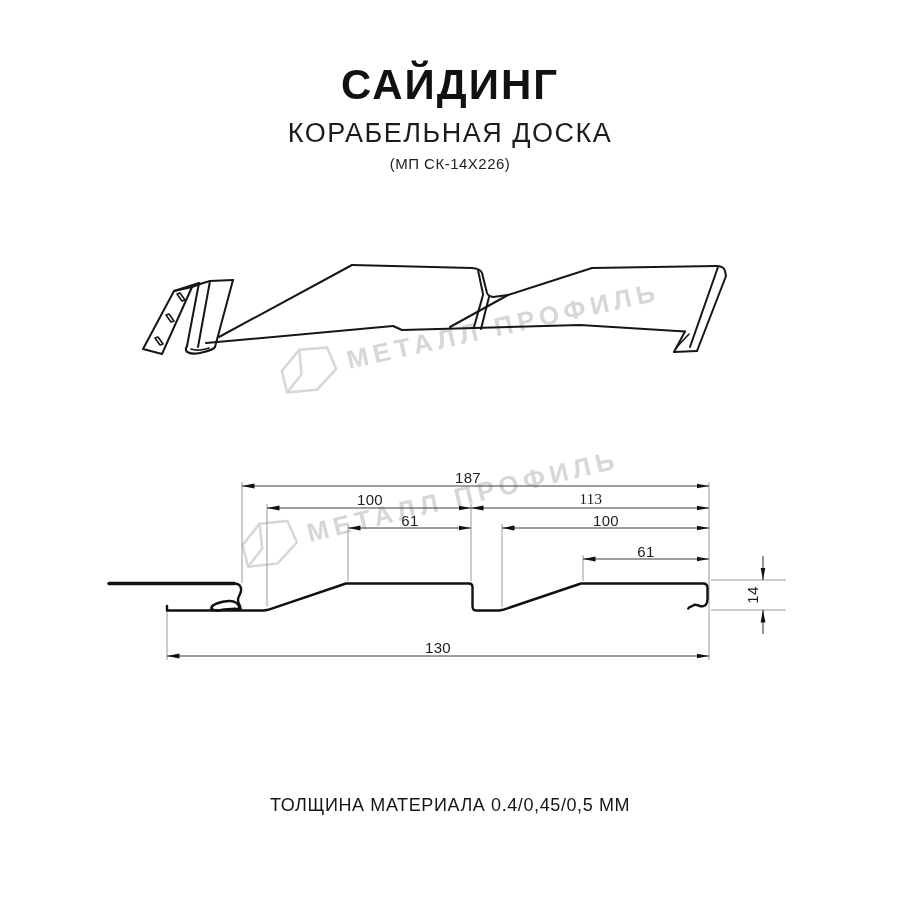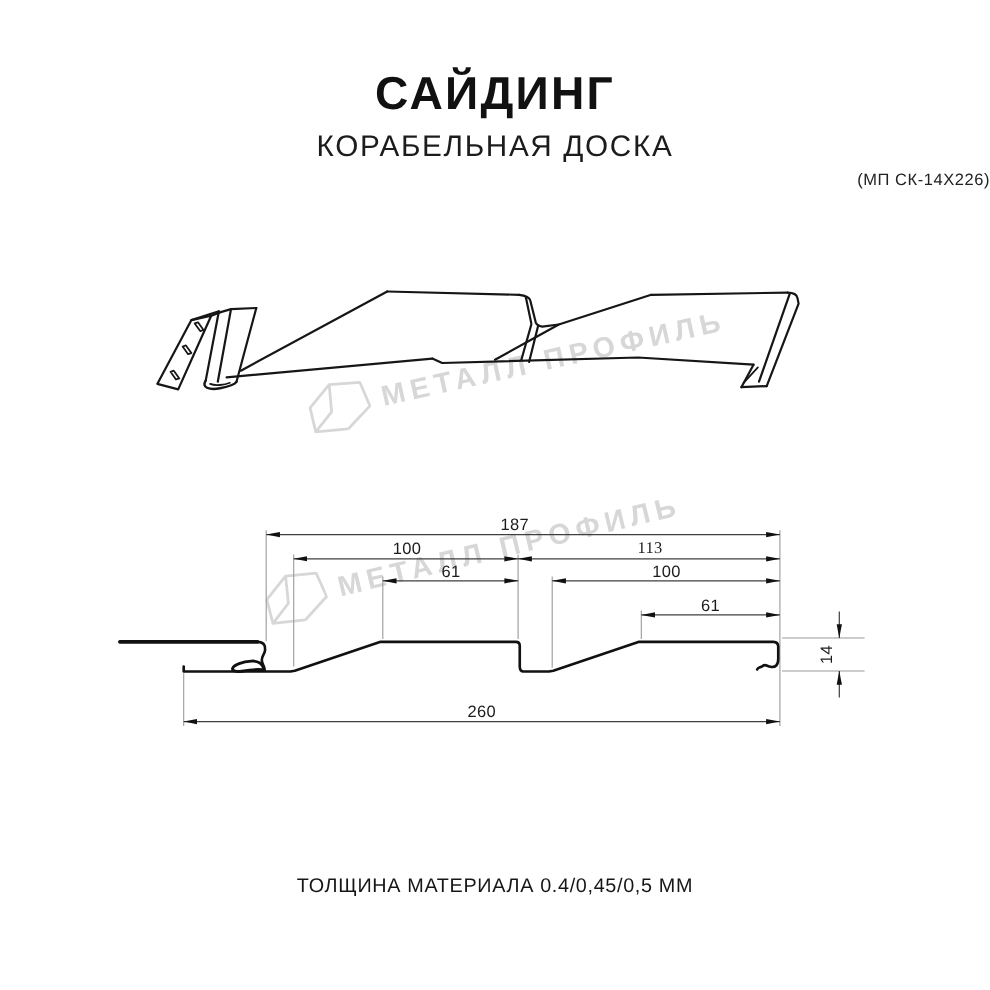--- a/index.html
+++ b/index.html
@@ -11,21 +11,21 @@
 
   
   .header{position:absolute;left:0;top:62px;width:900px;text-align:center;z-index:4;}
   .title{
     font-size:42px;font-weight:700;letter-spacing:2px;color:#111;line-height:1.1;
   }
   .subtitle{
     margin-top:10px;font-size:27px;font-weight:500;letter-spacing:1.5px;color:#1c1c1c;
   }
   .code{
-    margin-top:6px;font-size:15px;font-weight:400;letter-spacing:.5px;color:#222;text-align:right;
+    margin-top:6px;font-size:15px;font-weight:400;letter-spacing:.5px;color:#222;
   }
 
   
   .footer{position:absolute;left:0;top:795px;width:900px;text-align:center;z-index:4;}
   .footer-note{font-size:18px;font-weight:500;letter-spacing:.6px;color:#161616;}
 
   
   .watermark{
     position:absolute;display:flex;align-items:center;gap:12px;z-index:1;
     white-space:nowrap;pointer-events:none;
@@ -165,20 +165,20 @@
       </g>
     </g>
   </svg>
 
   <span class="dim-label" style="left:468px;top:477px;">187</span>
   <span class="dim-label" style="left:370px;top:499px;">100</span>
   <span class="dim-label" style="left:591px;top:499px;font-family:Liberation Serif, serif;">113</span>
   <span class="dim-label" style="left:410px;top:520px;">61</span>
   <span class="dim-label" style="left:606px;top:520px;">100</span>
   <span class="dim-label" style="left:646px;top:551px;">61</span>
-  <span class="dim-label" style="left:438px;top:647px;">260</span>
+  <span class="dim-label" style="left:438px;top:647px;">130</span>
   <span class="dim-label vertical" style="left:752px;top:595px;">14</span>
 
   <div class="footer">
     <div class="footer-note">ТОЛЩИНА МАТЕРИАЛА 0.4/0,45/0,5 ММ</div>
   </div>
 
 </div>
 
 </body></html>

